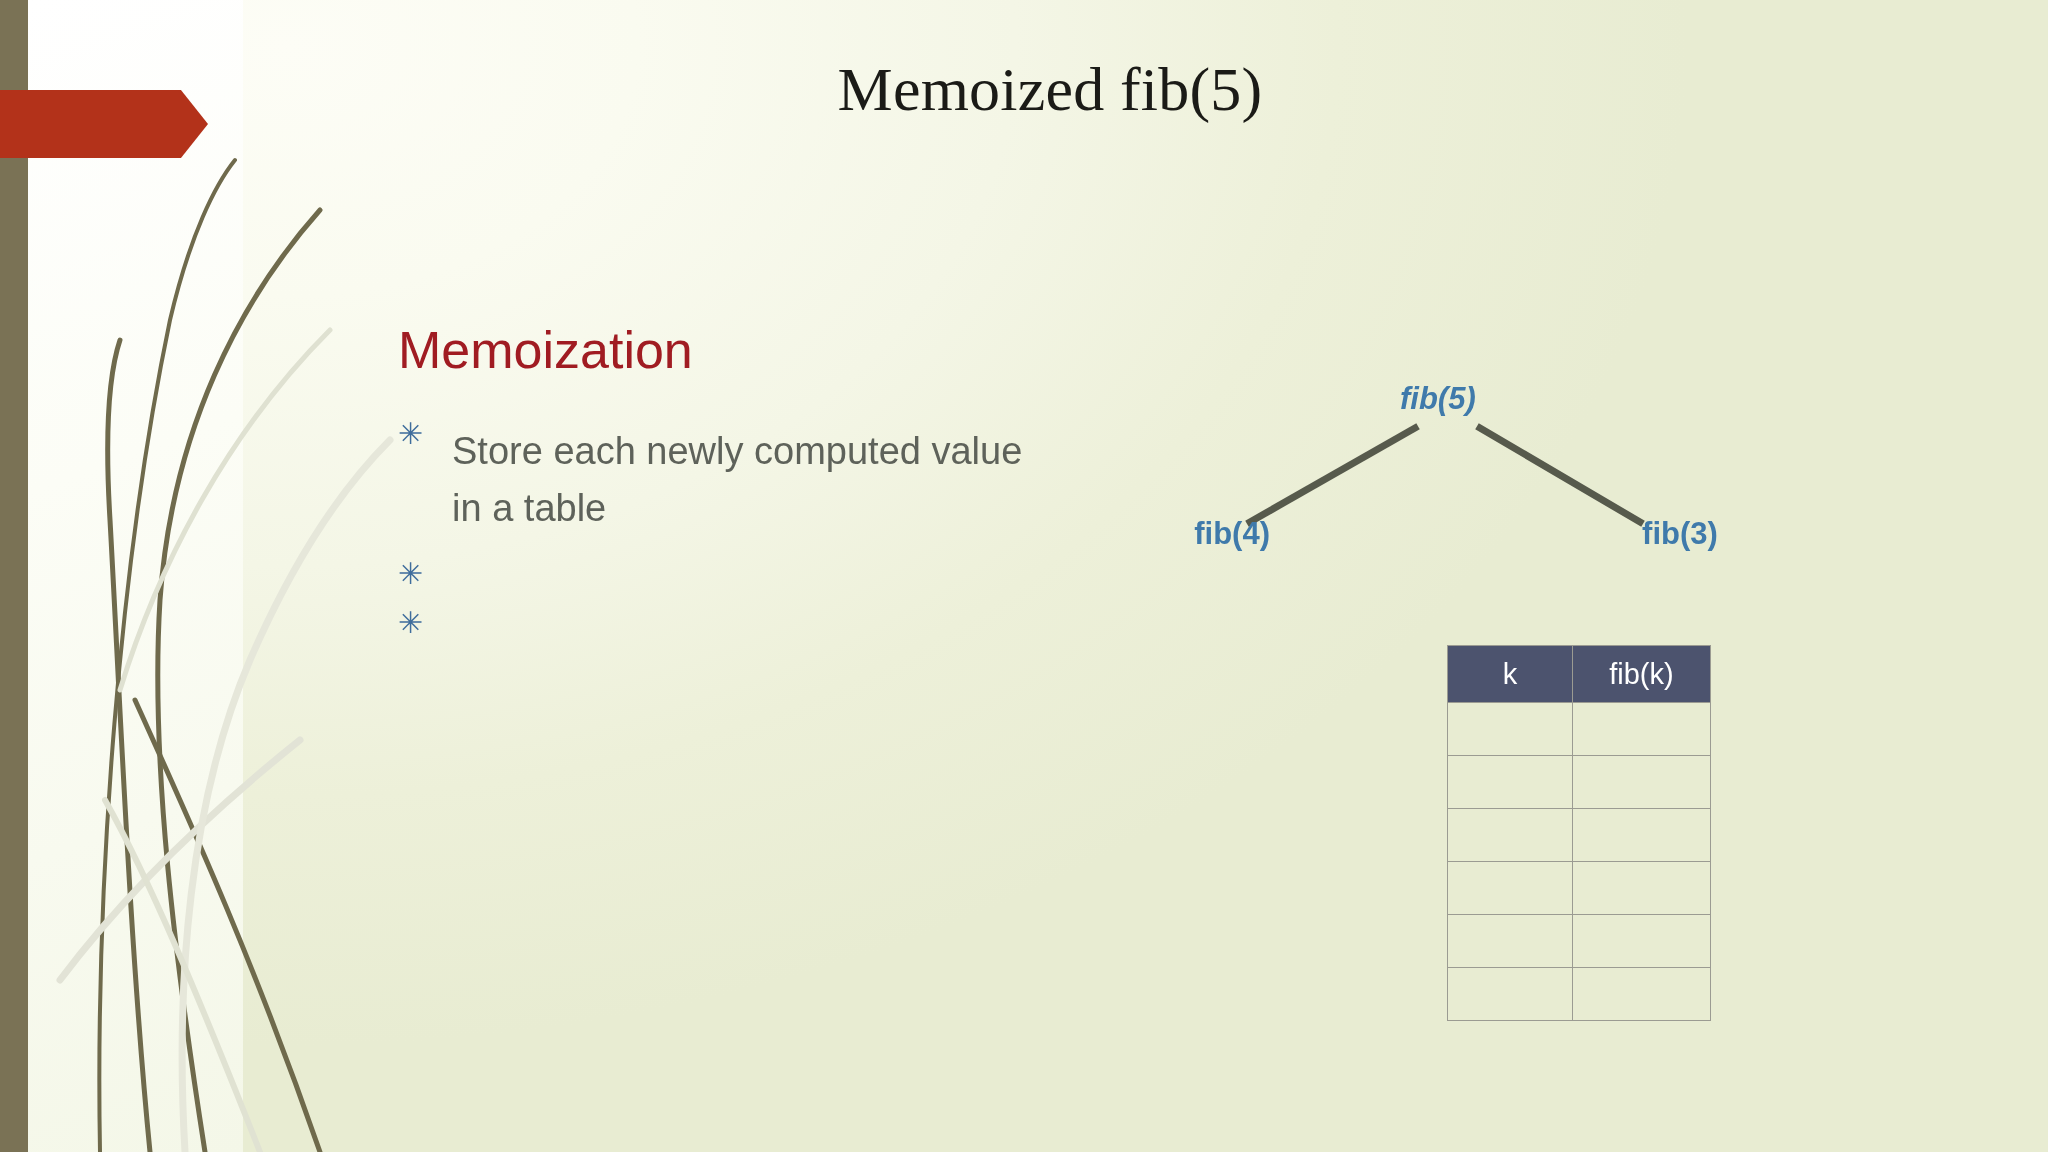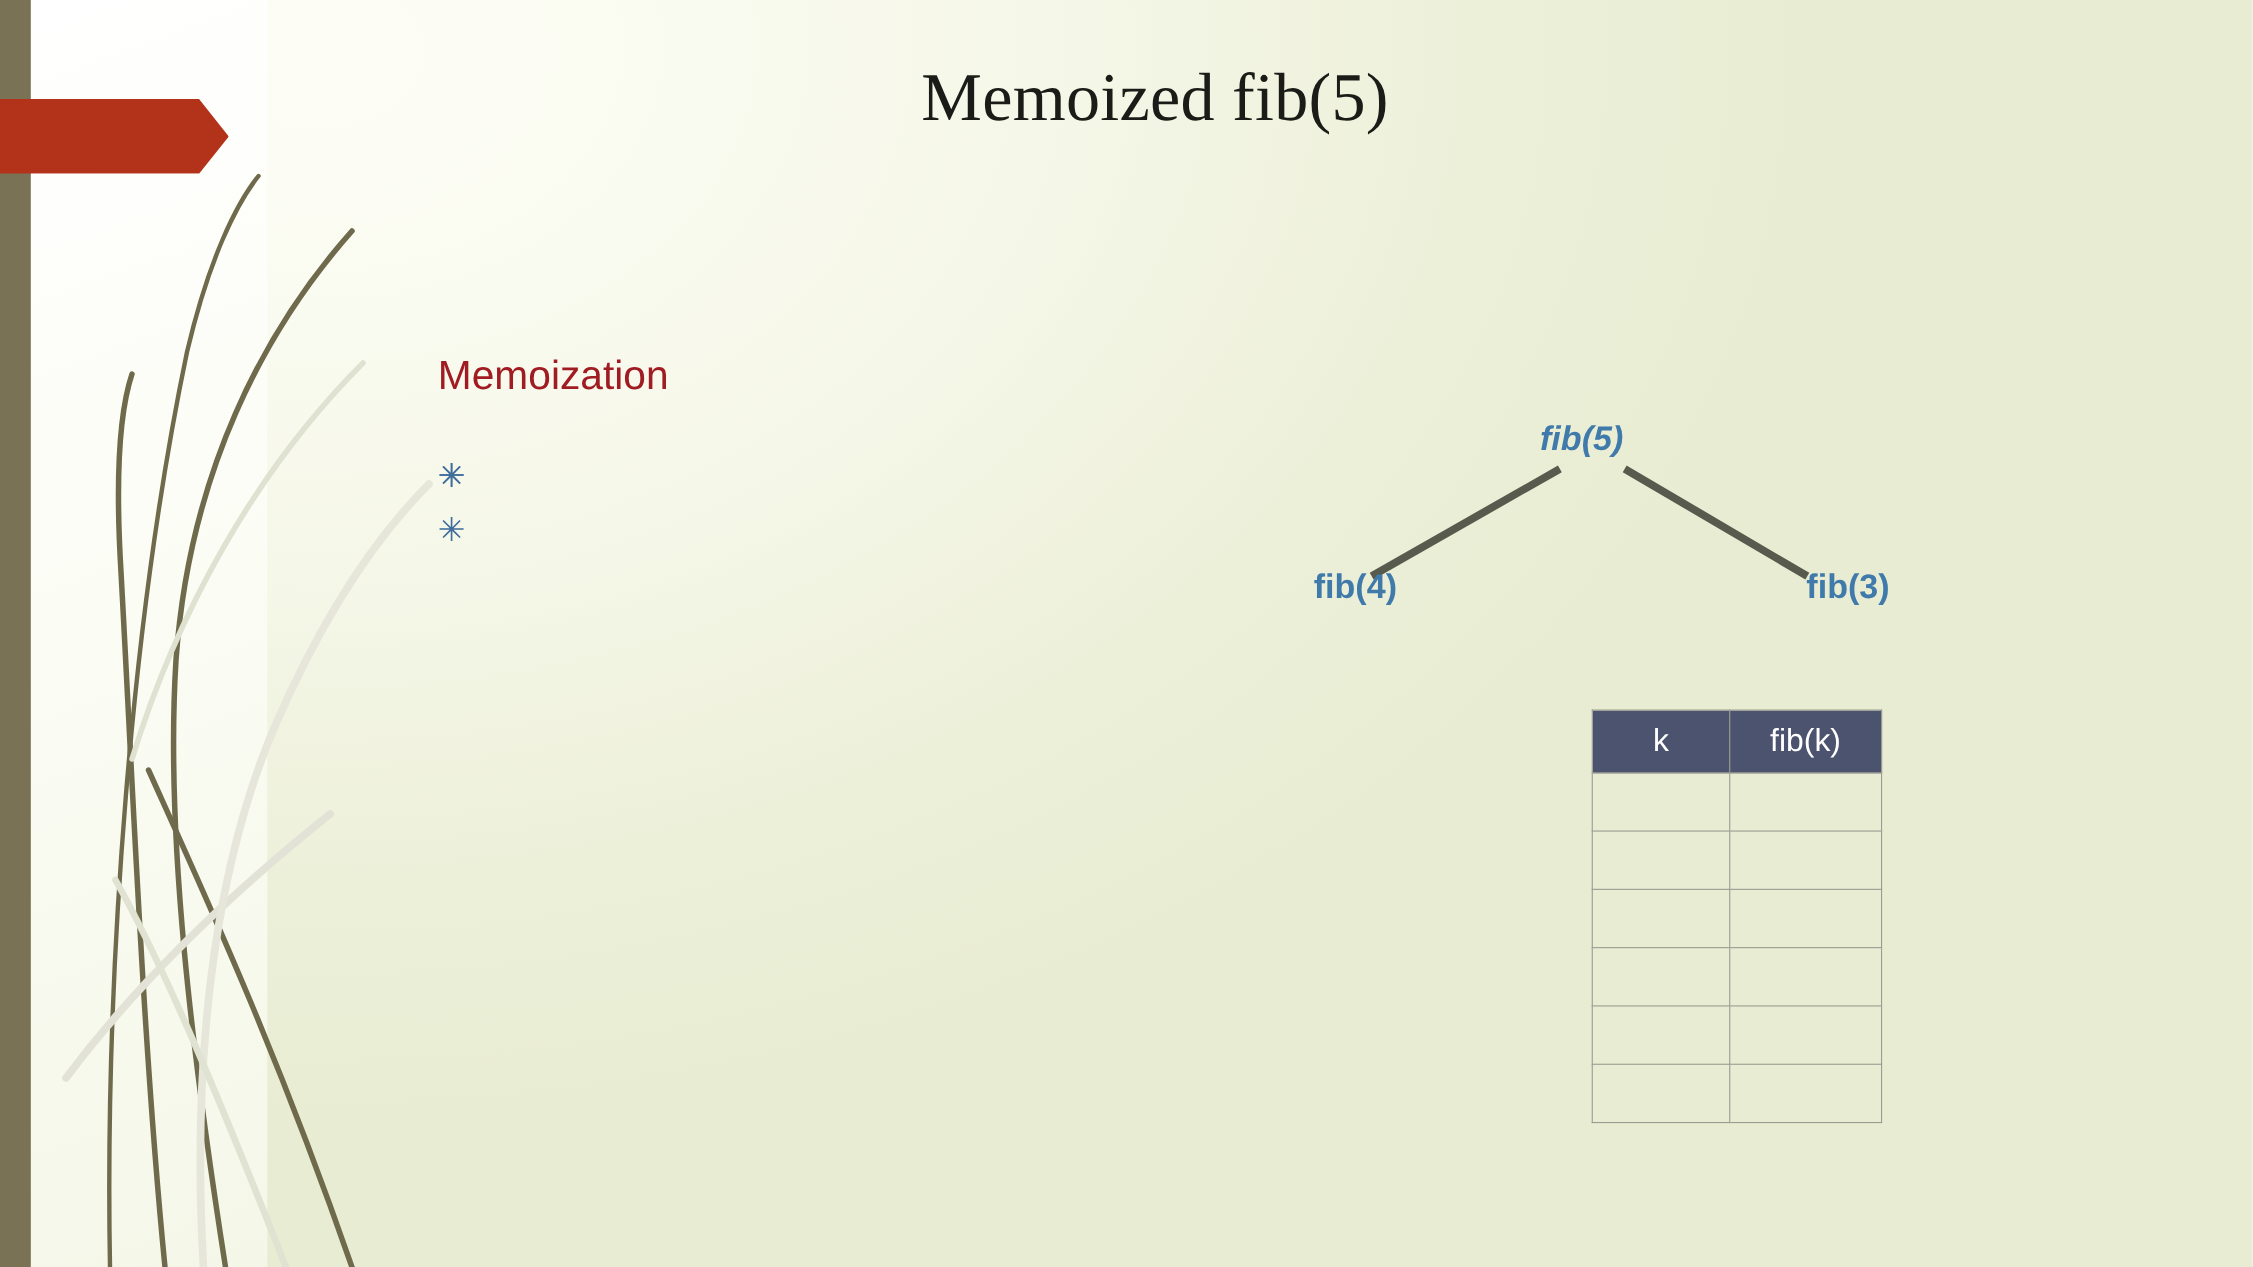--- a/index.html
+++ b/index.html
@@ -74,24 +74,24 @@
   }
 
   
   .body-col {
     position: absolute;
     left: 398px;
     top: 322px;
     width: 640px;
   }
   .subhead {
-    font-size: 37px;
+    font-size: 52px;
     color: #a01c22;
     line-height: 1.1;
-    margin: 0 0 60px 0;
+    margin: 0 0 44px 0;
   }
   .bullet-list {
     list-style: none;
     margin: 0;
     padding: 0;
   }
   .bullet-item {
     position: relative;
     padding-left: 54px;
     font-size: 38px;
@@ -188,20 +188,21 @@
   <div class="arrow-banner"></div>
 
   <div class="title">Memoized fib(5)</div>
 
   <div class="body-col">
     <div class="subhead">Memoization</div>
 
     <ul class="bullet-list">
       <li class="bullet-item">
         <span class="star">✳</span>
+        <span>Store each newly computed value in a table</span>
       </li>
       <li class="bullet-item">
         <span class="star">✳</span>
       </li>
       <li class="bullet-item offset-star">
         <span class="star">✳</span>
       </li>
     </ul>
   </div>
 

